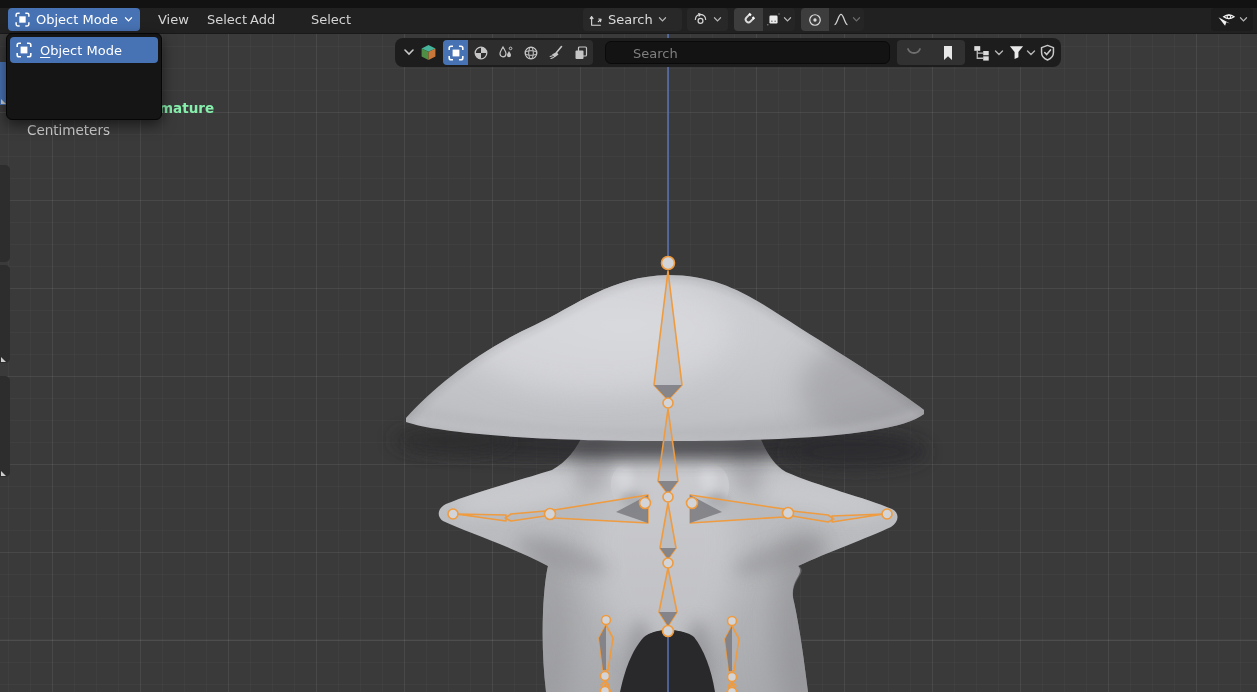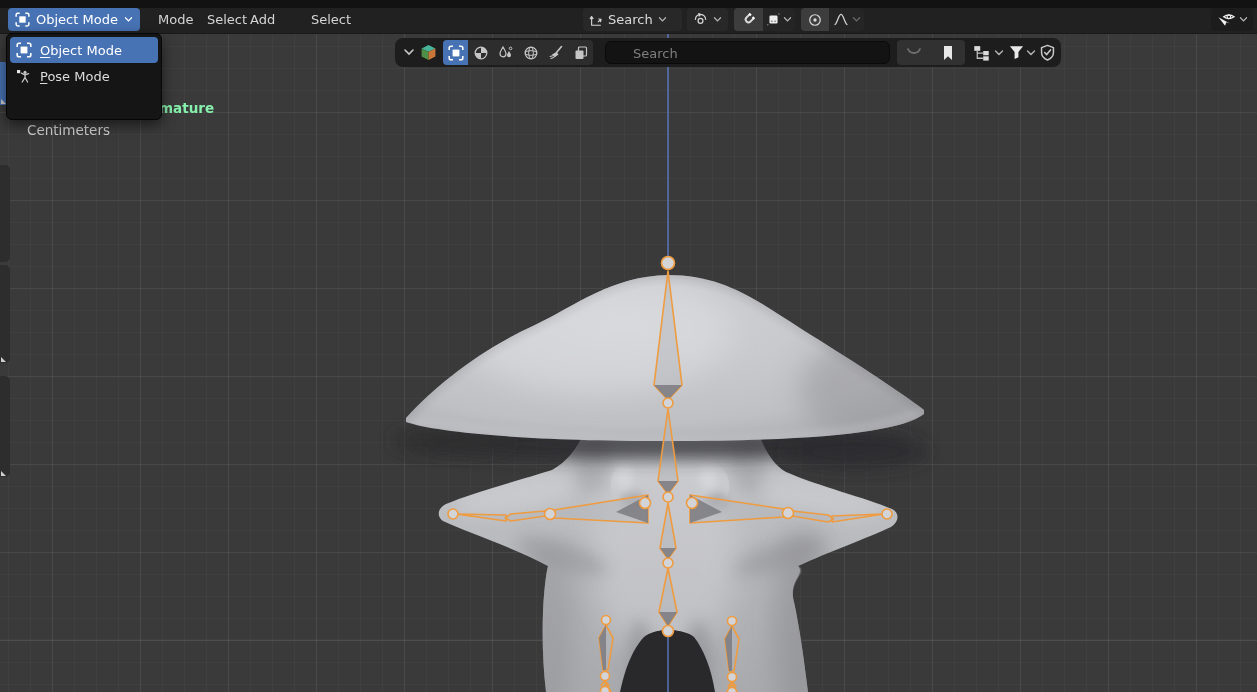--- a/index.html
+++ b/index.html
@@ -330,21 +330,21 @@
       <svg class="icon" width="15" height="15" viewBox="0 0 16 16">
           <path d="M1.2,5 V3 Q1.2,1.2 3,1.2 H5 M11,1.2 H13 Q14.8,1.2 14.8,3 V5 M14.8,11 V13 Q14.8,14.8 13,14.8 H11 M5,14.8 H3 Q1.2,14.8 1.2,13 V11" stroke="#fff" stroke-width="1.6" fill="none"></path>
           <rect x="4.6" y="4.6" width="6.8" height="6.8" fill="#fff"></rect>
         </svg>
       <span>Object Mode</span>
       <svg class="icon" width="9" height="7" viewBox="0 0 10 8">
           <path d="M1.5,2 L5,5.5 L8.5,2" stroke="#fff" stroke-width="1.4" fill="none" stroke-linecap="round"></path>
         </svg>
     </div>
     <div class="hmenu" style="left:152px">
-        <span>Mode</span>
+        <span>View</span>
       </div>
     <div class="hmenu" style="left:201px">
         <span>Select</span>
       </div>
     <div class="hmenu" style="left:244px">
         <span>Add</span>
       </div>
     <div class="hmenu" style="left:305px">
         <span>Select</span>
       </div>
@@ -419,23 +419,15 @@
   </div>
 
   <div class="mode-menu">
     <div class="menu-item selected">
       <svg class="icon" width="16" height="16" viewBox="0 0 16 16">
           <path d="M1.2,5 V3 Q1.2,1.2 3,1.2 H5 M11,1.2 H13 Q14.8,1.2 14.8,3 V5 M14.8,11 V13 Q14.8,14.8 13,14.8 H11 M5,14.8 H3 Q1.2,14.8 1.2,13 V11" stroke="#fff" stroke-width="1.6" fill="none"></path>
           <rect x="4.6" y="4.6" width="6.8" height="6.8" fill="#fff"></rect>
         </svg>
       <span><span class="uf">O</span>bject Mode</span>
     </div>
-    <div class="menu-item">
-      <svg class="icon" width="16" height="16" viewBox="0 0 16 16">
-          <rect x="1" y="2" width="3.2" height="3.2" fill="#e8e8e8"></rect>
-          <circle cx="9" cy="4.2" r="1.5" fill="#c9c9c9"></circle>
-          <path d="M9,5.7 V9.5 M9,6.8 L5.4,5.2 M9,6.8 L12.6,5.6 M9,9.5 L6.2,14 M9,9.5 L11.6,14" stroke="#c9c9c9" stroke-width="1.3" fill="none" stroke-linecap="round"></path>
-        </svg>
-      <span><span class="uf">P</span>ose Mode</span>
-    </div>
   </div>
 
 </div>
 
 </body></html>

